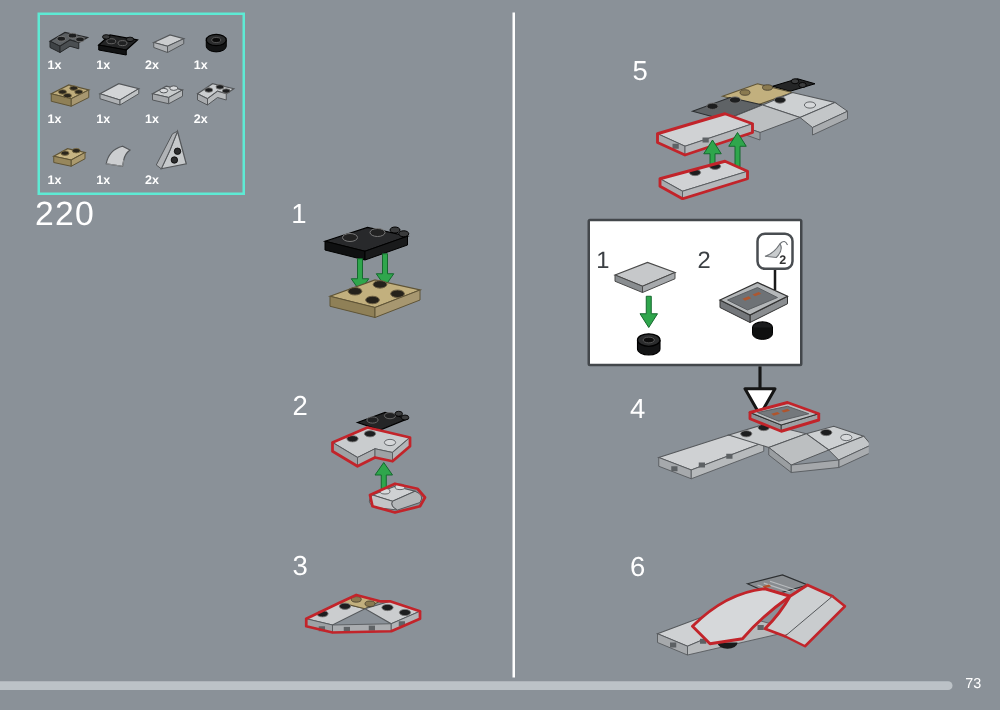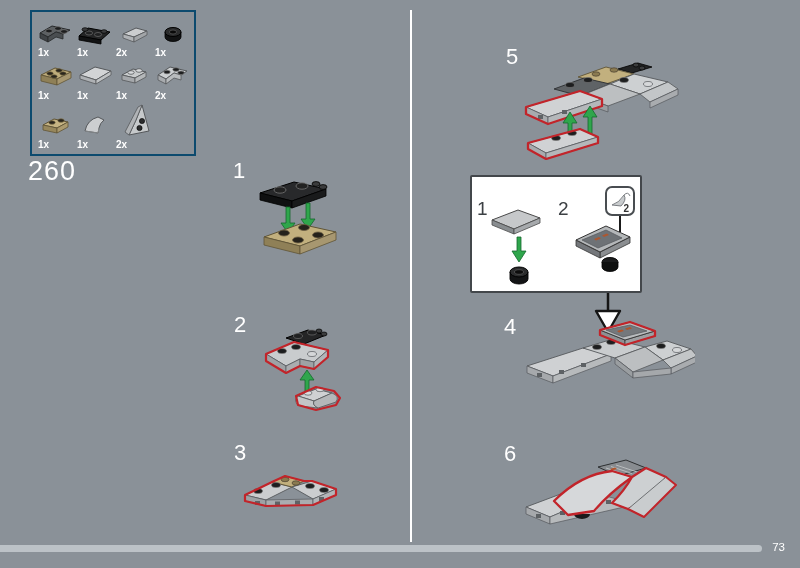--- a/index.html
+++ b/index.html
@@ -4,21 +4,21 @@
 <style>
   html,body { margin:0; padding:0; }
   .page {
     position:relative; width:800px; height:568px;
     background:#8a9198; overflow:hidden;
     font-family:"Liberation Sans", sans-serif;
   }
   
   .parts-box{
     position:absolute; left:30px; top:10px; width:166px; height:146px;
-    border:2px solid #0c4a6e; box-sizing:border-box;
+    border:2px solid #5eead4; box-sizing:border-box;
     display:grid; grid-template-columns:repeat(4,1fr);
     grid-template-rows:repeat(3,1fr); padding:4px 2px 2px 4px;
   }
   .part{ display:flex; flex-direction:column; justify-content:flex-end; align-items:flex-start; }
   .part svg{ display:block; margin:0 auto 0 1px; }
   .qty{ color:#fff; font-size:10px; font-weight:bold; line-height:10px; margin:1px 0 2px 2px; }
   .bag-number{ position:absolute; left:28px; top:156px; color:#fff; font-size:27px; letter-spacing:1px; }
   .divider{ position:absolute; left:410px; top:10px; width:2px; height:532px; background:#fff; }
   .step-num{ position:absolute; color:#fff; font-size:22px; }
   .abs{ position:absolute; }
@@ -148,21 +148,21 @@
       <svg width="38" height="36" viewBox="0 0 38 36">
         <polygon points="27,2 34,28 14,32 21,17" fill="#c6c9cb" stroke="#55585b" stroke-width="1"></polygon>
         <polygon points="27,2 21,17 14,32 10,29 23,4" fill="#b0b3b6" stroke="#55585b" stroke-width="0.8"></polygon>
         <circle cx="27" cy="18" r="2.6" fill="#2b2c2d" stroke="#000" stroke-width="0.6"></circle>
         <circle cx="24.5" cy="25" r="2.6" fill="#2b2c2d" stroke="#000" stroke-width="0.6"></circle>
       </svg>
       <span class="qty">2x</span>
     </div>
   </div>
 
-  <div class="bag-number">260</div>
+  <div class="bag-number">220</div>
   <div class="divider"></div>
 
   <div class="step-num" style="left:233px; top:158px;">1</div>
   <div class="step-num" style="left:234px; top:312px;">2</div>
   <div class="step-num" style="left:234px; top:440px;">3</div>
   <div class="step-num" style="left:504px; top:314px;">4</div>
   <div class="step-num" style="left:506px; top:44px;">5</div>
   <div class="step-num" style="left:504px; top:441px;">6</div>
 
   <svg class="abs" style="left:250px; top:175px;" width="110" height="95" viewBox="0 0 110 95">

